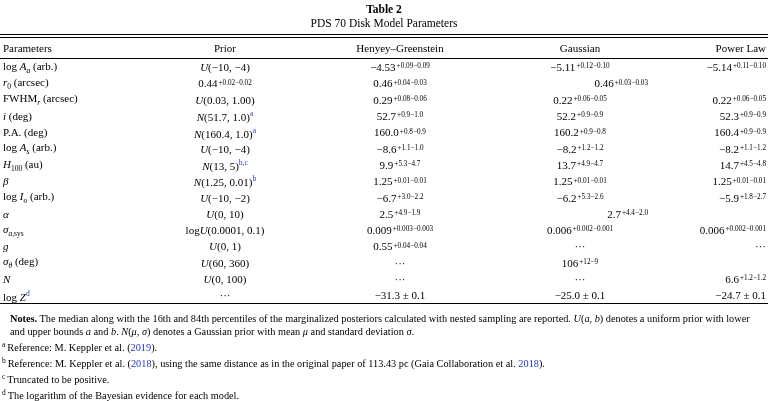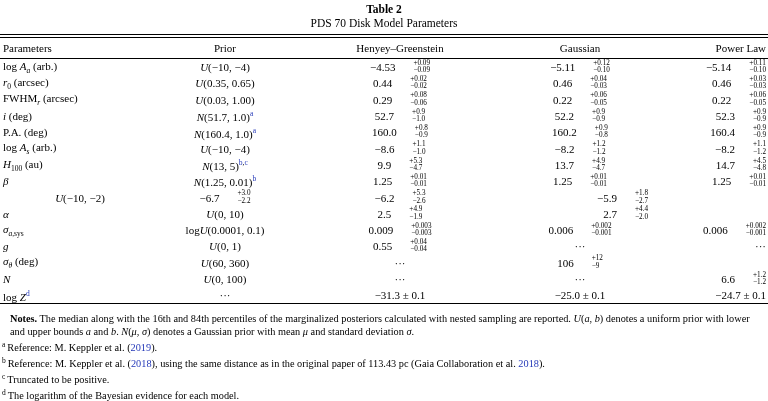--- a/index.html
+++ b/index.html
@@ -25,21 +25,21 @@
   .seg-r{font-style:normal;}
   .seg-i{font-style:italic;}
   .seg-b{font-weight:bold;}
   .seg-sc{font-style:italic;}
   .seg-sub{font-size:7.5px;vertical-align:-2.5px;}
   .seg-subi{font-size:7.5px;vertical-align:-2.5px;font-style:italic;}
   .seg-supr{font-size:7.5px;vertical-align:4.5px;}
   .fnmark{color:var(--link);font-size:7.5px;vertical-align:4.5px;cursor:pointer;}
   .link{color:var(--link);cursor:pointer;}
   .err{display:inline-flex;align-items:center;}
-  .err-stack{display:inline-flex;flex-direction:column;font-size:7.2px;line-height:7.4px;margin-left:18px;text-align:left;}
+  .err-stack{display:inline-flex;flex-direction:row;font-size:7.2px;line-height:7.4px;margin-left:1px;text-align:left;}
   .notes{margin-top:8px;padding:0 10px;font-size:10.3px;line-height:13px;text-align:left;}
   .fnline{padding:0 2px;font-size:10.3px;line-height:13px;white-space:nowrap;}
   .fnlead{font-size:7.5px;vertical-align:4px;margin-right:2px;}
 </style>
 </head>
 <body>
 
 <div class="page">
   <div class="title-num">Table 2</div>
   <div class="title-cap">PDS 70 Disk Model Parameters</div>
@@ -75,21 +75,20 @@
         <div class="cell-pl"><span class="err">
             <span>−5.14</span>
             <span class="err-stack">
               <span>+0.11</span>
               <span>−0.10</span>
             </span>
           </span></div>
       </div>
       <div class="grid-row trow">
         <div class="cell-param"><span class="seg-i">r</span><span class="seg-sub">0</span><span class="seg-r"> (arcsec)</span></div>
-        <div class="cell-prior"><span class="seg-sc">U</span><span class="seg-r">(0.35, 0.65)</span></div>
         <div class="cell-hg"><span class="err">
             <span>0.44</span>
             <span class="err-stack">
               <span>+0.02</span>
               <span>−0.02</span>
             </span>
           </span></div>
         <div class="cell-gauss"><span class="err">
             <span>0.46</span>
             <span class="err-stack">
@@ -249,20 +248,21 @@
           </span></div>
         <div class="cell-pl"><span class="err">
             <span>1.25</span>
             <span class="err-stack">
               <span>+0.01</span>
               <span>−0.01</span>
             </span>
           </span></div>
       </div>
       <div class="grid-row trow">
+        <div class="cell-param"><span class="seg-r">log </span><span class="seg-i">I</span><span class="seg-subi">o</span><span class="seg-r"> (arb.)</span></div>
         <div class="cell-prior"><span class="seg-sc">U</span><span class="seg-r">(−10, −2)</span></div>
         <div class="cell-hg"><span class="err">
             <span>−6.7</span>
             <span class="err-stack">
               <span>+3.0</span>
               <span>−2.2</span>
             </span>
           </span></div>
         <div class="cell-gauss"><span class="err">
             <span>−6.2</span>

